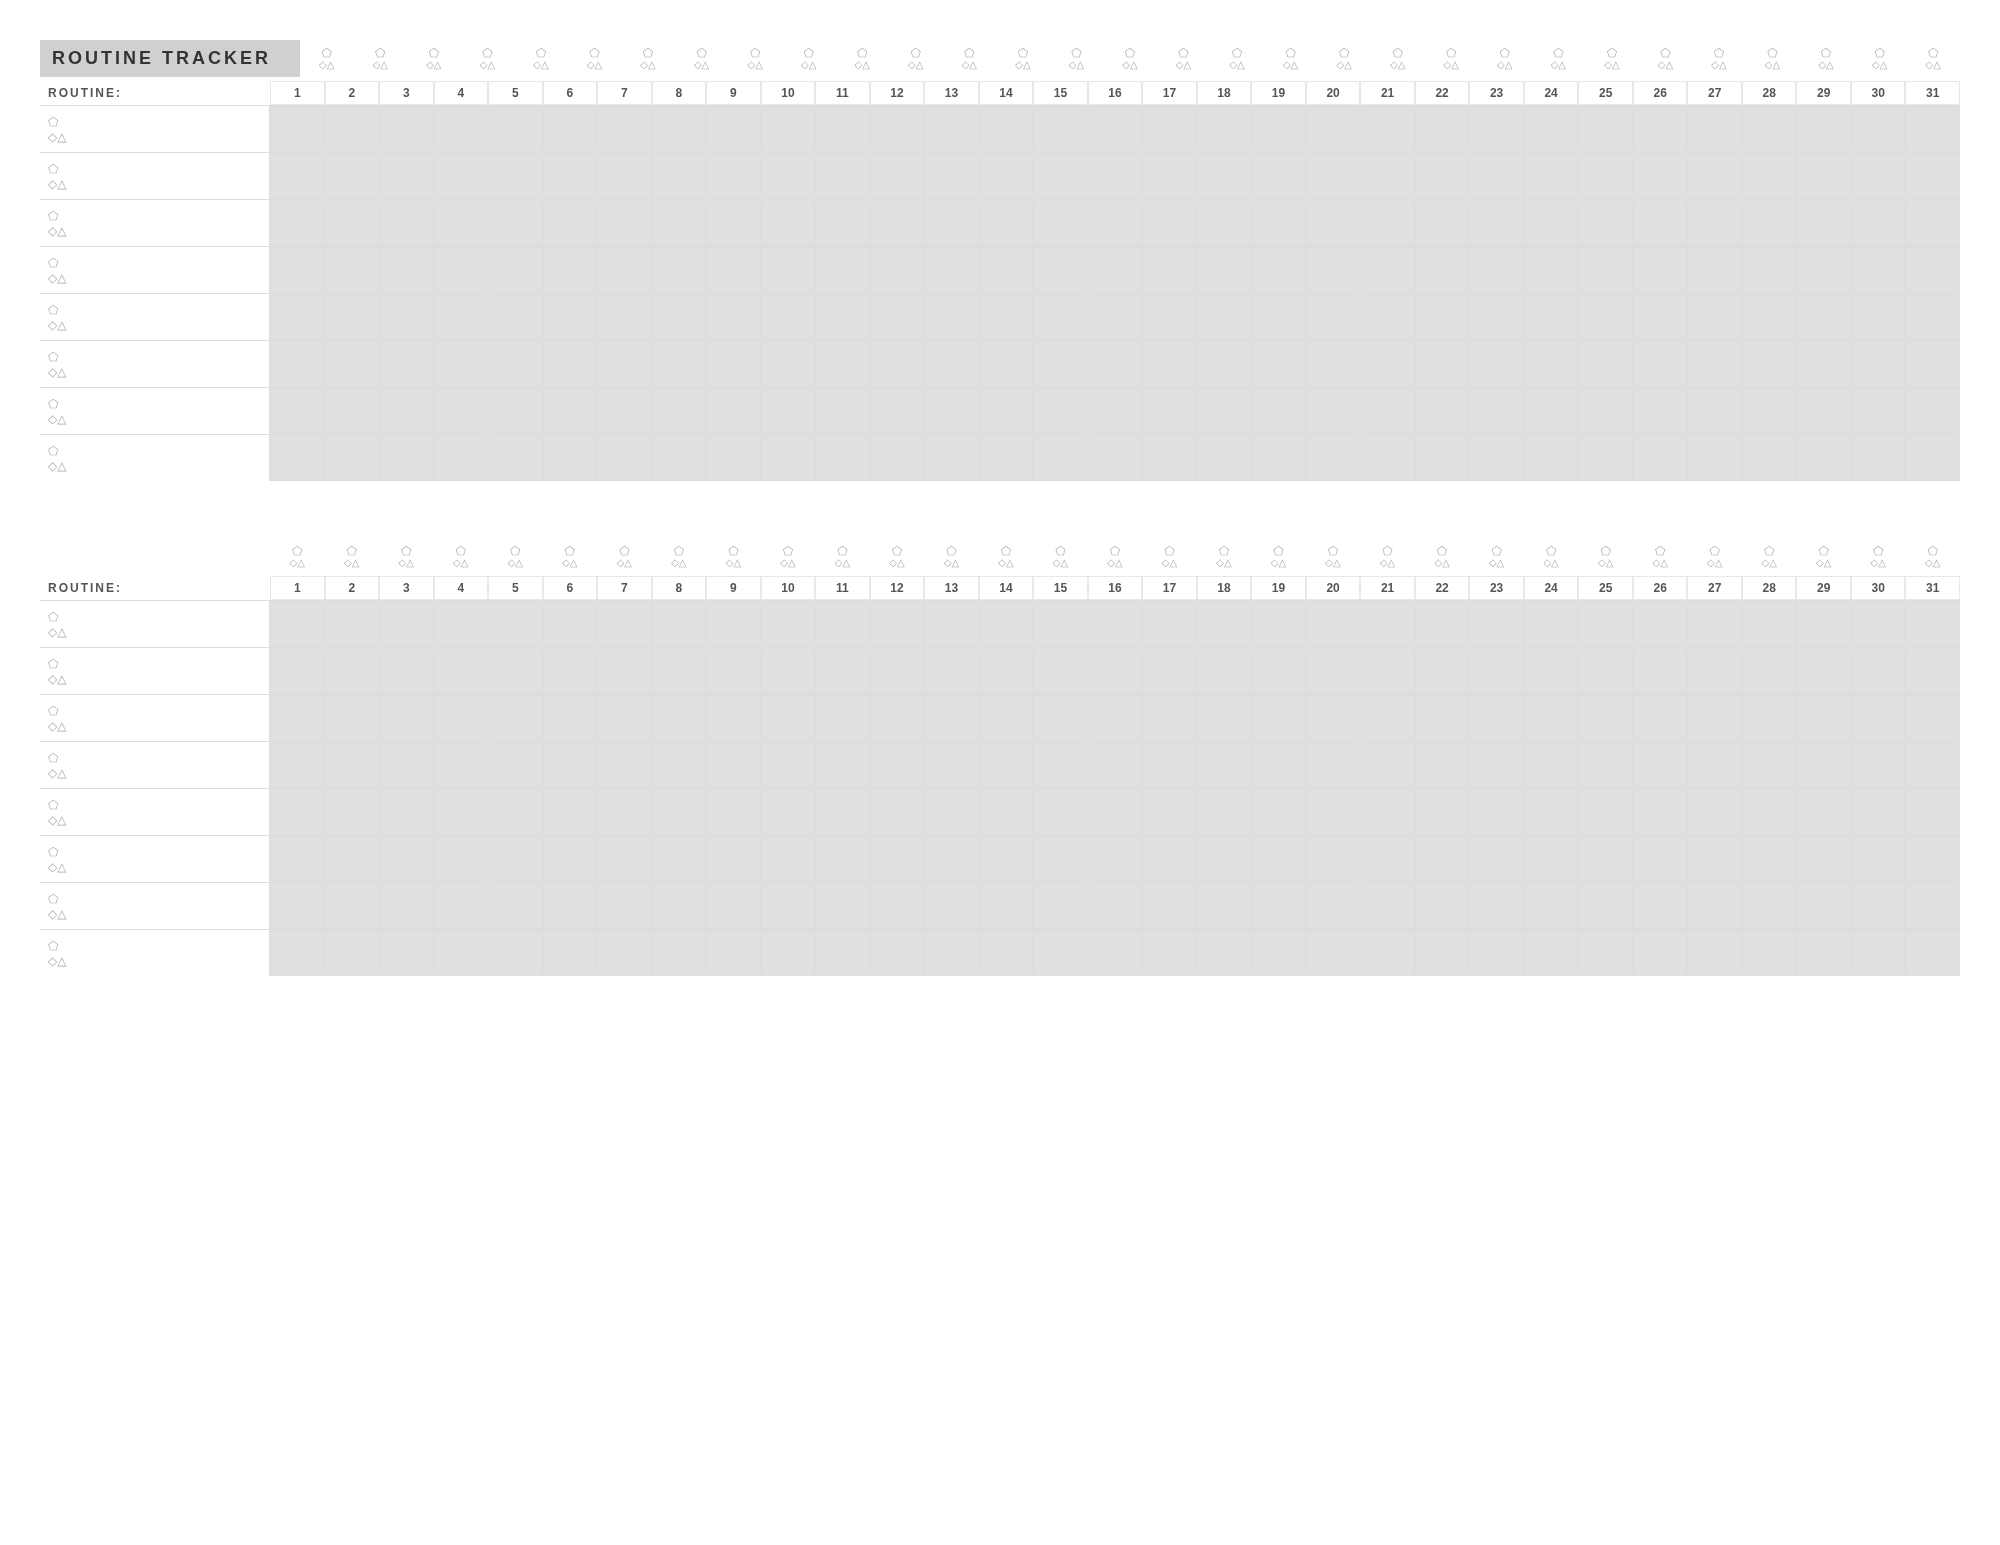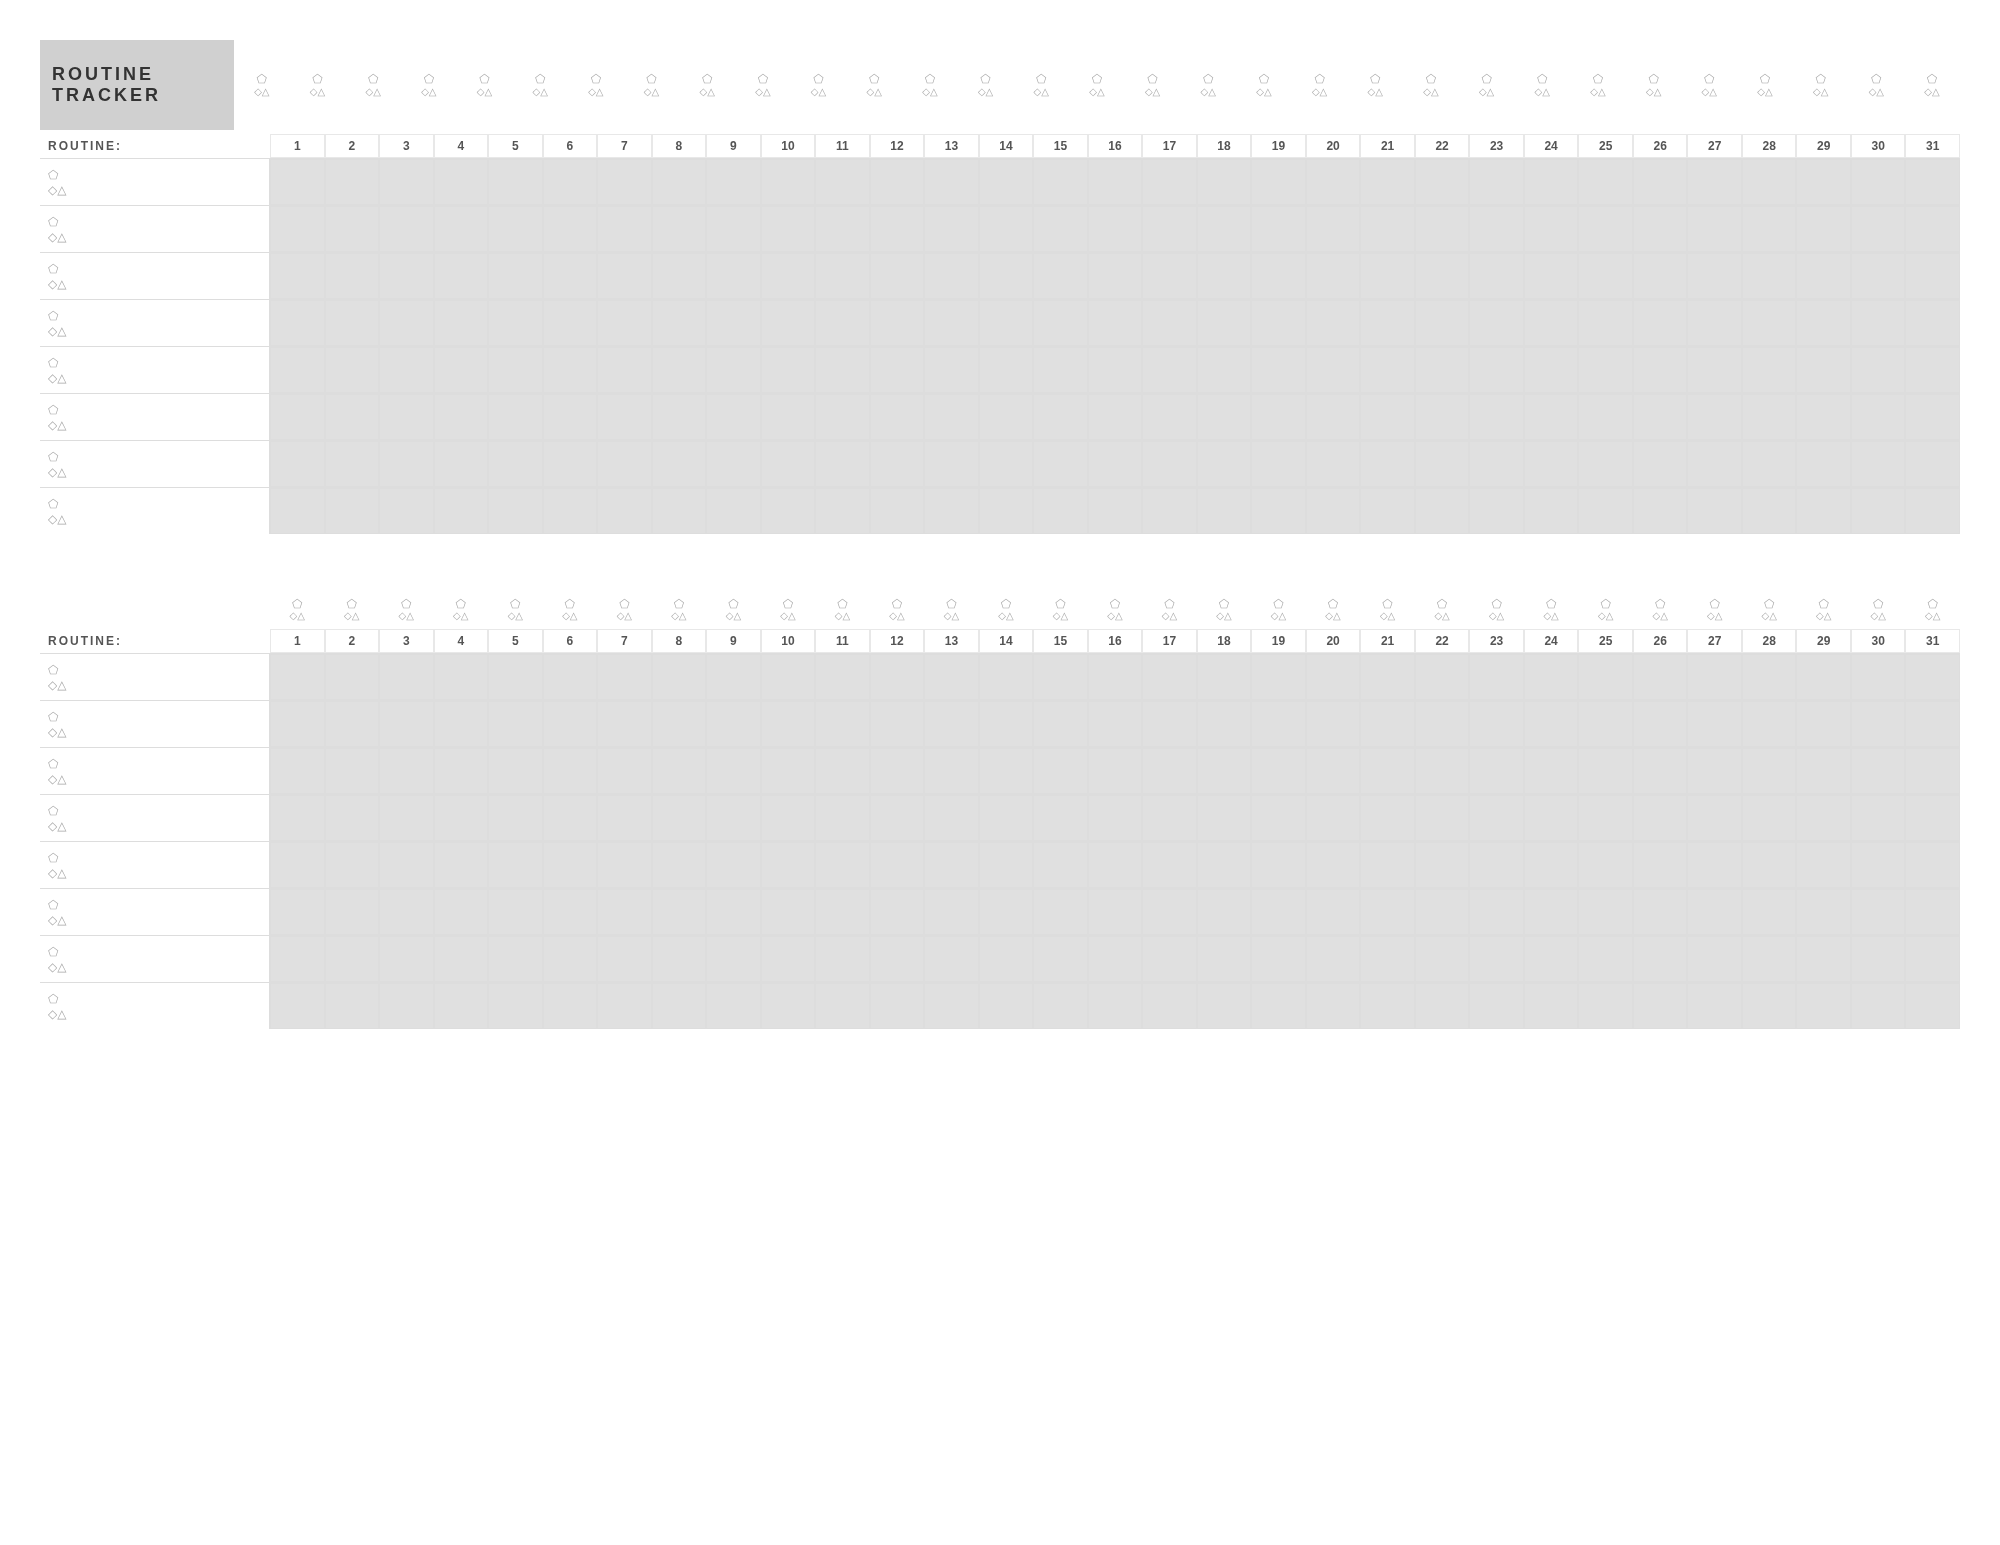--- a/index.html
+++ b/index.html
@@ -20,28 +20,28 @@
       margin-bottom: 30px;
     }
 
     .header-row {
       display: flex;
       align-items: center;
       margin-bottom: 4px;
     }
 
     .title-cell {
-      width: 194px;
+      width: 260px;
       flex-shrink: 0;
       background: #d0d0d0;
       font-size: 18px;
       font-weight: bold;
       letter-spacing: 3px;
       text-transform: uppercase;
-      padding: 24px 12px;
+      padding: 8px 12px;
       font-family: Arial, Helvetica, sans-serif;
       color: #333;
     }
 
     .icons-row {
       display: flex;
       flex: 1;
       align-items: center;
       justify-content: space-around;
       padding: 4px 0;

